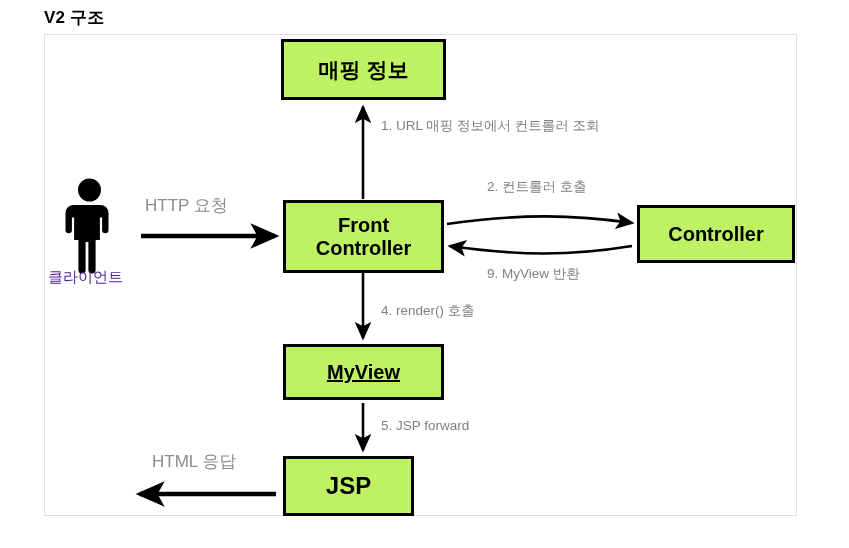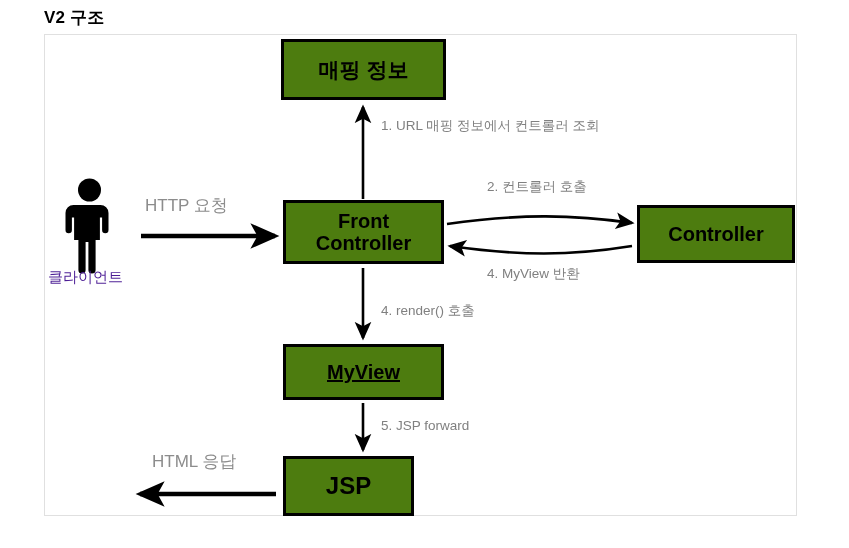--- a/index.html
+++ b/index.html
@@ -42,39 +42,39 @@
     width: 753px;
     height: 482px;
     border: 1px solid #e0e0e0;
     background: #ffffff;
     box-sizing: border-box;
   }
 
   
   .node {
     position: absolute;
-    background: #4d7c0f;
+    background: #bef264;
     border: 3px solid #000000;
     box-sizing: border-box;
     display: flex;
     align-items: center;
     justify-content: center;
     text-align: center;
     color: #000000;
     font-weight: bold;
     line-height: 1.12;
   }
   .node-mapping {
     left: 281px; top: 39px;
     width: 165px; height: 61px;
     font-size: 21px;
   }
   .node-front-controller {
     left: 283px; top: 200px;
-    width: 161px; height: 64px;
+    width: 161px; height: 73px;
     font-size: 20px;
   }
   .node-controller {
     left: 637px; top: 205px;
     width: 158px; height: 58px;
     font-size: 20px;
   }
   .node-myview {
     left: 283px; top: 344px;
     width: 161px; height: 56px;
@@ -191,21 +191,21 @@
   <div class="node node-myview">
     <span class="node-line">MyView</span>
   </div>
 
   <div class="node node-jsp">
     <span class="node-line">JSP</span>
   </div>
 
   <div class="step-label lbl-step1">1. URL 매핑 정보에서 컨트롤러 조회</div>
   <div class="step-label lbl-step2">2. 컨트롤러 호출</div>
-  <div class="step-label lbl-step3">4. MyView 반환</div>
+  <div class="step-label lbl-step3">9. MyView 반환</div>
   <div class="step-label lbl-step4">4. render() 호출</div>
   <div class="step-label lbl-step5">5. JSP forward</div>
 
   <div class="soft-label lbl-http">HTTP 요청</div>
   <div class="soft-label lbl-html">HTML 응답</div>
 
   <div class="client-label lbl-client">클라이언트</div>
 
 </div>
 

